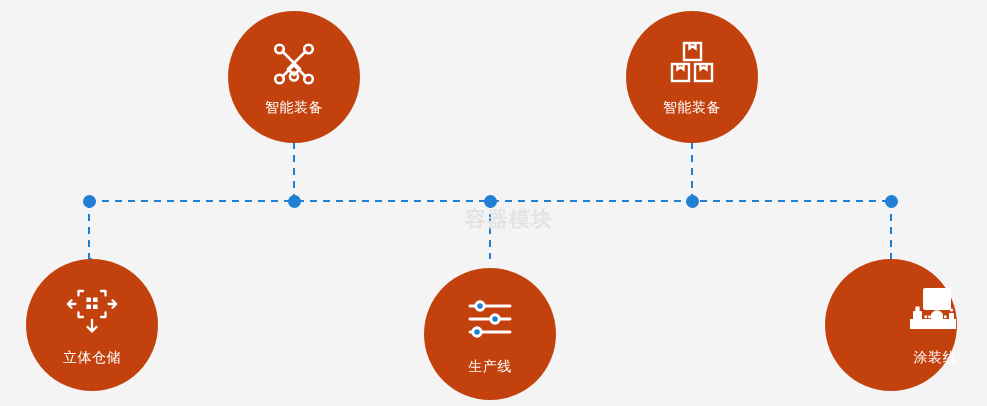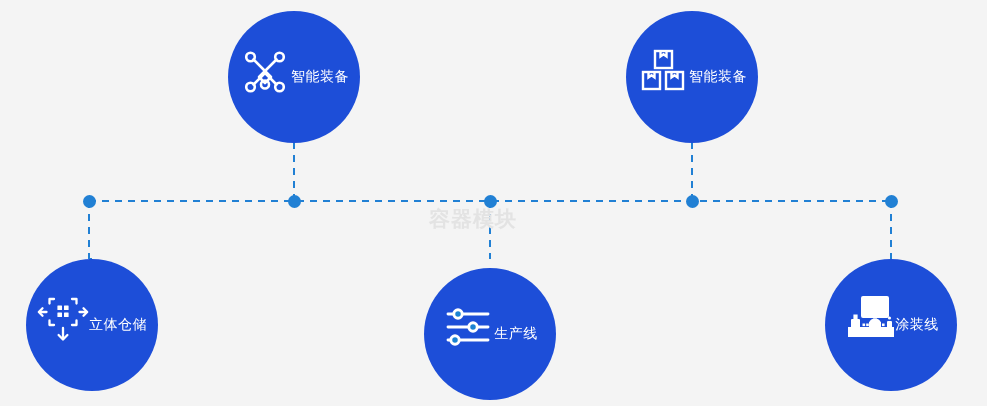--- a/index.html
+++ b/index.html
@@ -12,21 +12,21 @@
   #stage{position:relative;width:987px;height:406px;background:#f4f4f4;}
 
   
   #wiring{position:absolute;left:0;top:0;width:987px;height:406px;}
 
   
   .watermark{
     position:absolute;
     left:429px;top:205px;
     width:124px;
-    text-align:left;
+    text-align:right;
     font-size:21px;
     letter-spacing:1px;
     color:#e3e3e3;
     font-weight:700;
     user-select:none;
     white-space:nowrap;
   }
 
   
   .dot{
@@ -36,22 +36,23 @@
     border-radius:50%;
     background:#2180d4;
   }
 
   
   .node{
     position:absolute;
     width:132px;height:132px;
     margin-left:-66px;margin-top:-66px;
     border-radius:50%;
-    background:#1d4ed8;
+    background:#c2410c;
     display:flex;
+    flex-direction:column;
     align-items:center;
     justify-content:center;
   }
   .node .glyph{
     width:52px;height:52px;
     display:block;
     margin-bottom:6px;
   }
   .node .caption{
     color:#ffffff;
@@ -148,21 +149,21 @@
       <path d="M6 13 H46"></path>
       <path d="M6 26 H46"></path>
       <path d="M6 39 H46"></path>
       <circle cx="16" cy="13" r="4.2" fill="#1b82d2"></circle>
       <circle cx="31" cy="26" r="4.2" fill="#1b82d2"></circle>
       <circle cx="13" cy="39" r="4.2" fill="#1b82d2"></circle>
     </g>
         </svg>
         <div class="caption">生产线</div>
       </div>
-      <div class="node bottom" style="left: 891px; top: 325px;">
+      <div class="node bottom" style="left: 891px; top: 325px; align-items: flex-end;">
         <svg class="glyph" viewBox="0 0 52 52">
     <g fill="#ffffff" stroke="none">
       <path d="M20 4 h24 a2 2 0 0 1 2 2 v18 a2 2 0 0 1 -2 2 h-24 a2 2 0 0 1 -2 -2 v-18 a2 2 0 0 1 2 -2 z
                M20.5 7 h23 v16 h-23 z"></path>
       <path d="M23 20 l5 -7 l4 5 l4 -6 l5 8 z" opacity="0.95"></path>
       <rect x="30" y="26.5" width="4" height="3.5"></rect>
       <path d="M26 30 h12 v2 h-12 z"></path>
       <path d="M5 35 h46 v10 h-46 z"></path>
       <path d="M26 30.5 a6.5 6.5 0 0 1 12 0 v5 h-12 z"></path>
       <rect x="8" y="27" width="9" height="9" rx="1"></rect>

